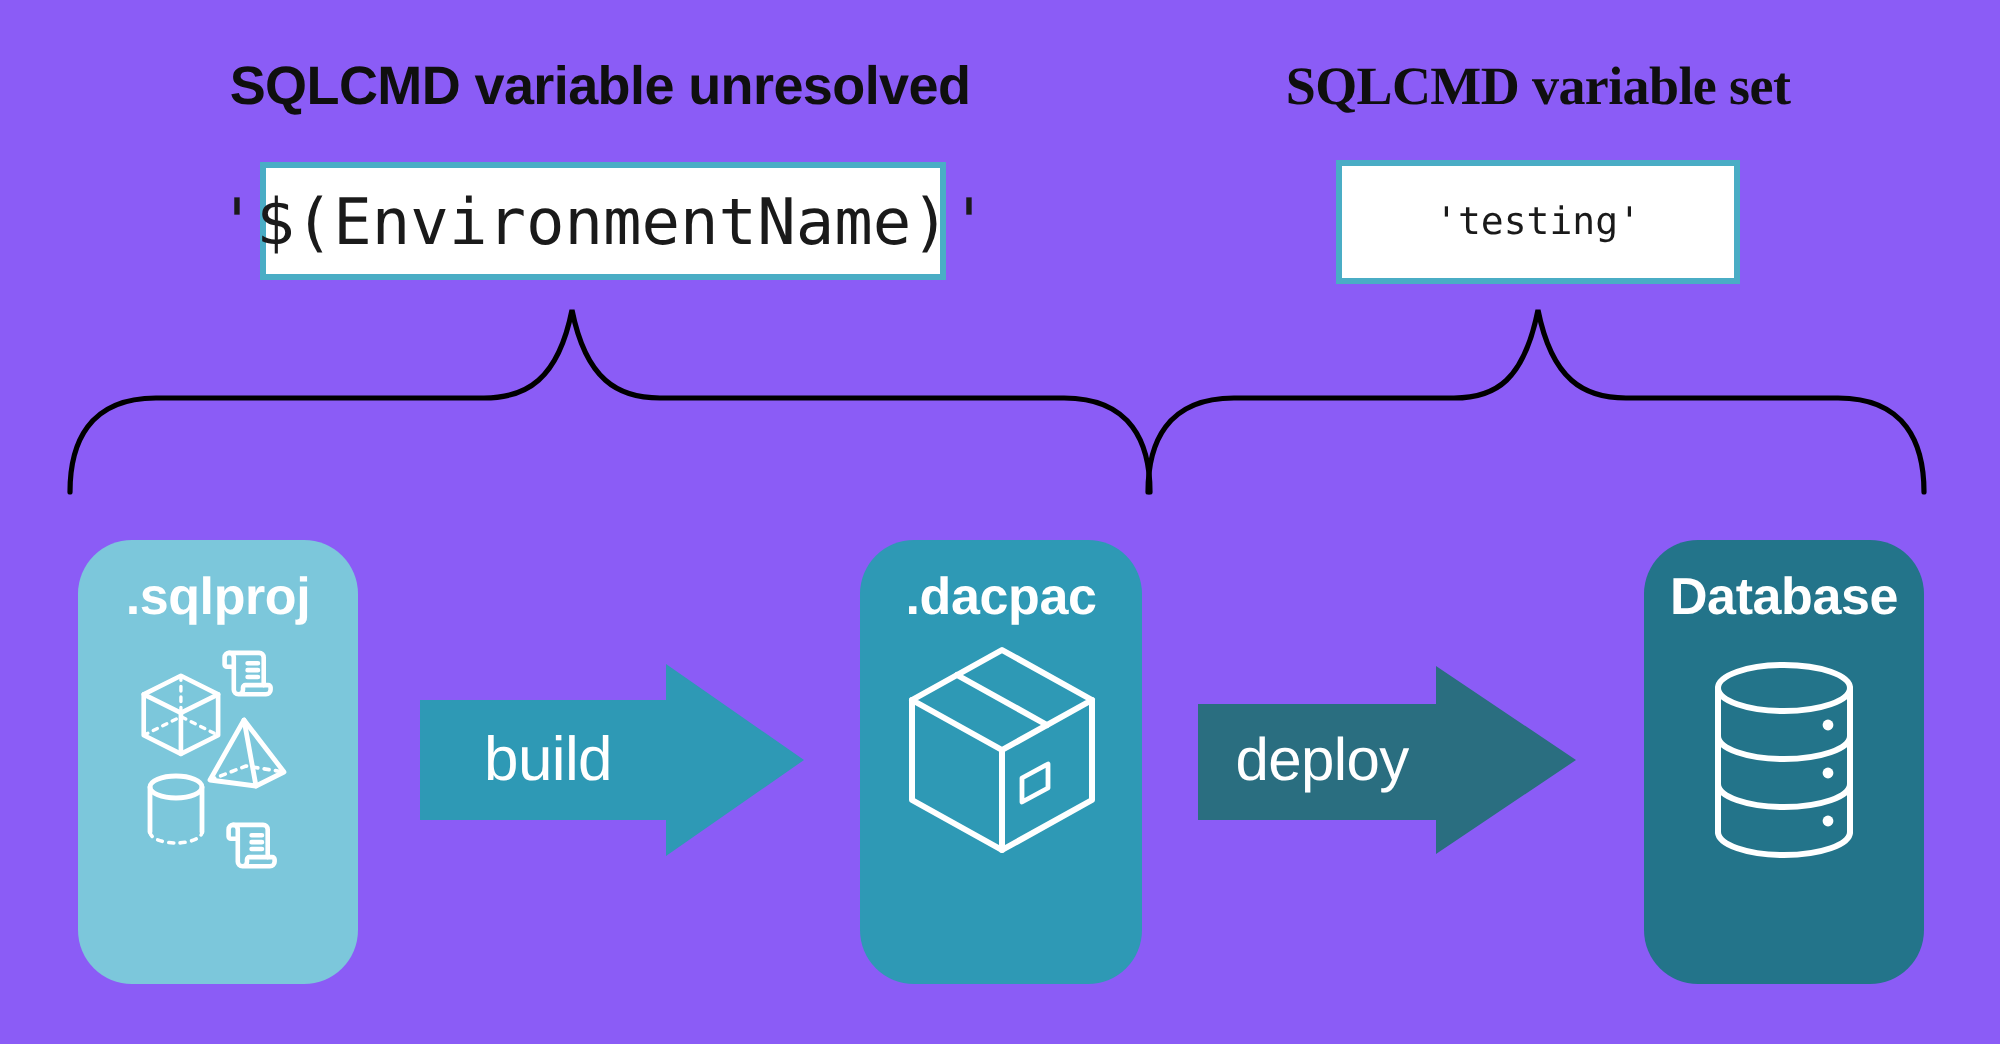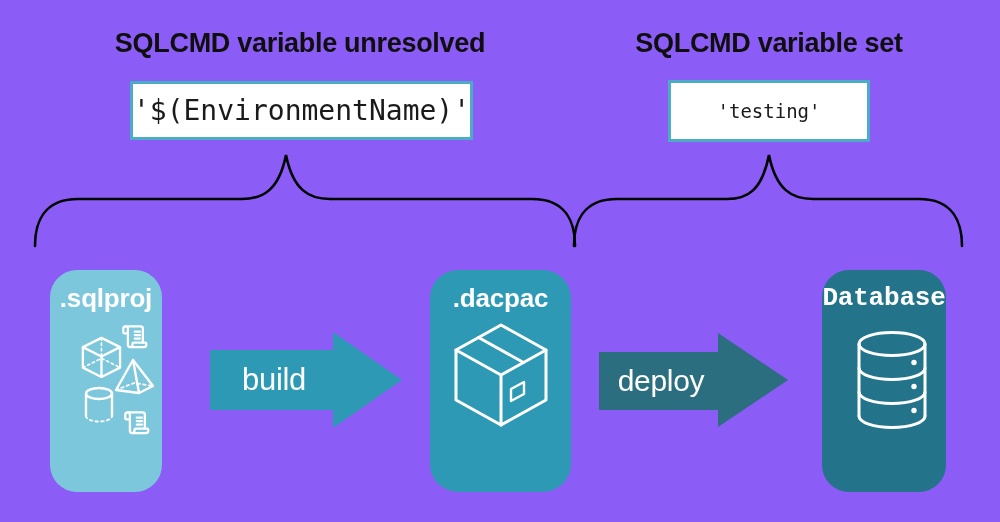--- a/index.html
+++ b/index.html
@@ -6,43 +6,43 @@
   .canvas{
     position:relative;width:1000px;height:522px;background:#8b5cf6;overflow:hidden;
     font-family:"Liberation Sans",sans-serif;
   }
   
   .heading{
     position:absolute;text-align:center;font-weight:700;font-size:27px;
     color:var(--heading-text,#0f0f0f);letter-spacing:-0.3px;white-space:nowrap;
   }
   .heading.left{left:100px;top:28px;width:400px;}
-  .heading.right{left:619px;top:28px;width:300px;}
+  .heading.right{left:619px;top:28px;width:300px;font-family:Liberation Serif, serif;}
   
   .codebox{
     position:absolute;background:#fff;border:3px solid var(--code-box-border,#4aadc5);
     display:flex;align-items:center;justify-content:center;
     font-family:"DejaVu Sans Mono",monospace;color:var(--code-text,#1a1a1a);
     box-sizing:border-box;
   }
-  .codebox.left{left:130px;top:81px;width:343px;height:59px;font-size:28px;}
+  .codebox.left{left:130px;top:81px;width:343px;height:59px;font-size:32px;}
   .codebox.right{left:668px;top:80px;width:202px;height:62px;font-size:19px;}
   
   .braces{position:absolute;left:0;top:0;width:1000px;height:522px;}
   
   .card{
     position:absolute;top:270px;height:222px;border-radius:27px;
   }
   .card .title{
     margin-top:13px;text-align:center;font-weight:700;font-size:26px;
     color:var(--card-text,#fff);letter-spacing:-0.2px;
   }
-  .card-sqlproj{left:50px;width:112px;background:var(--sqlproj-card,#7cc7db);}
-  .card-dacpac{left:430px;width:141px;background:var(--dacpac-card,#2e99b5);border-radius:28px;}
-  .card-database{left:822px;width:124px;background:var(--database-card,#23748a);font-family:Liberation Mono, monospace;}
+  .card-sqlproj{left:39px;width:140px;background:var(--sqlproj-card,#7cc7db);}
+  .card-dacpac{left:430px;width:141px;background:var(--dacpac-card,#2e99b5);}
+  .card-database{left:822px;width:140px;background:var(--database-card,#23748a);}
   .card svg{position:absolute;left:0;}
   
   .arrow-svg{position:absolute;}
   .arrow-build-svg{left:210px;top:330px;}
   .arrow-deploy-svg{left:599px;top:332px;}
   .arrow-label{
     position:absolute;display:flex;align-items:center;justify-content:center;
     color:#fff;font-weight:400;letter-spacing:-0.3px;
   }
   .arrow-label.build{left:212px;top:350px;width:124px;height:60px;font-size:31px;}

